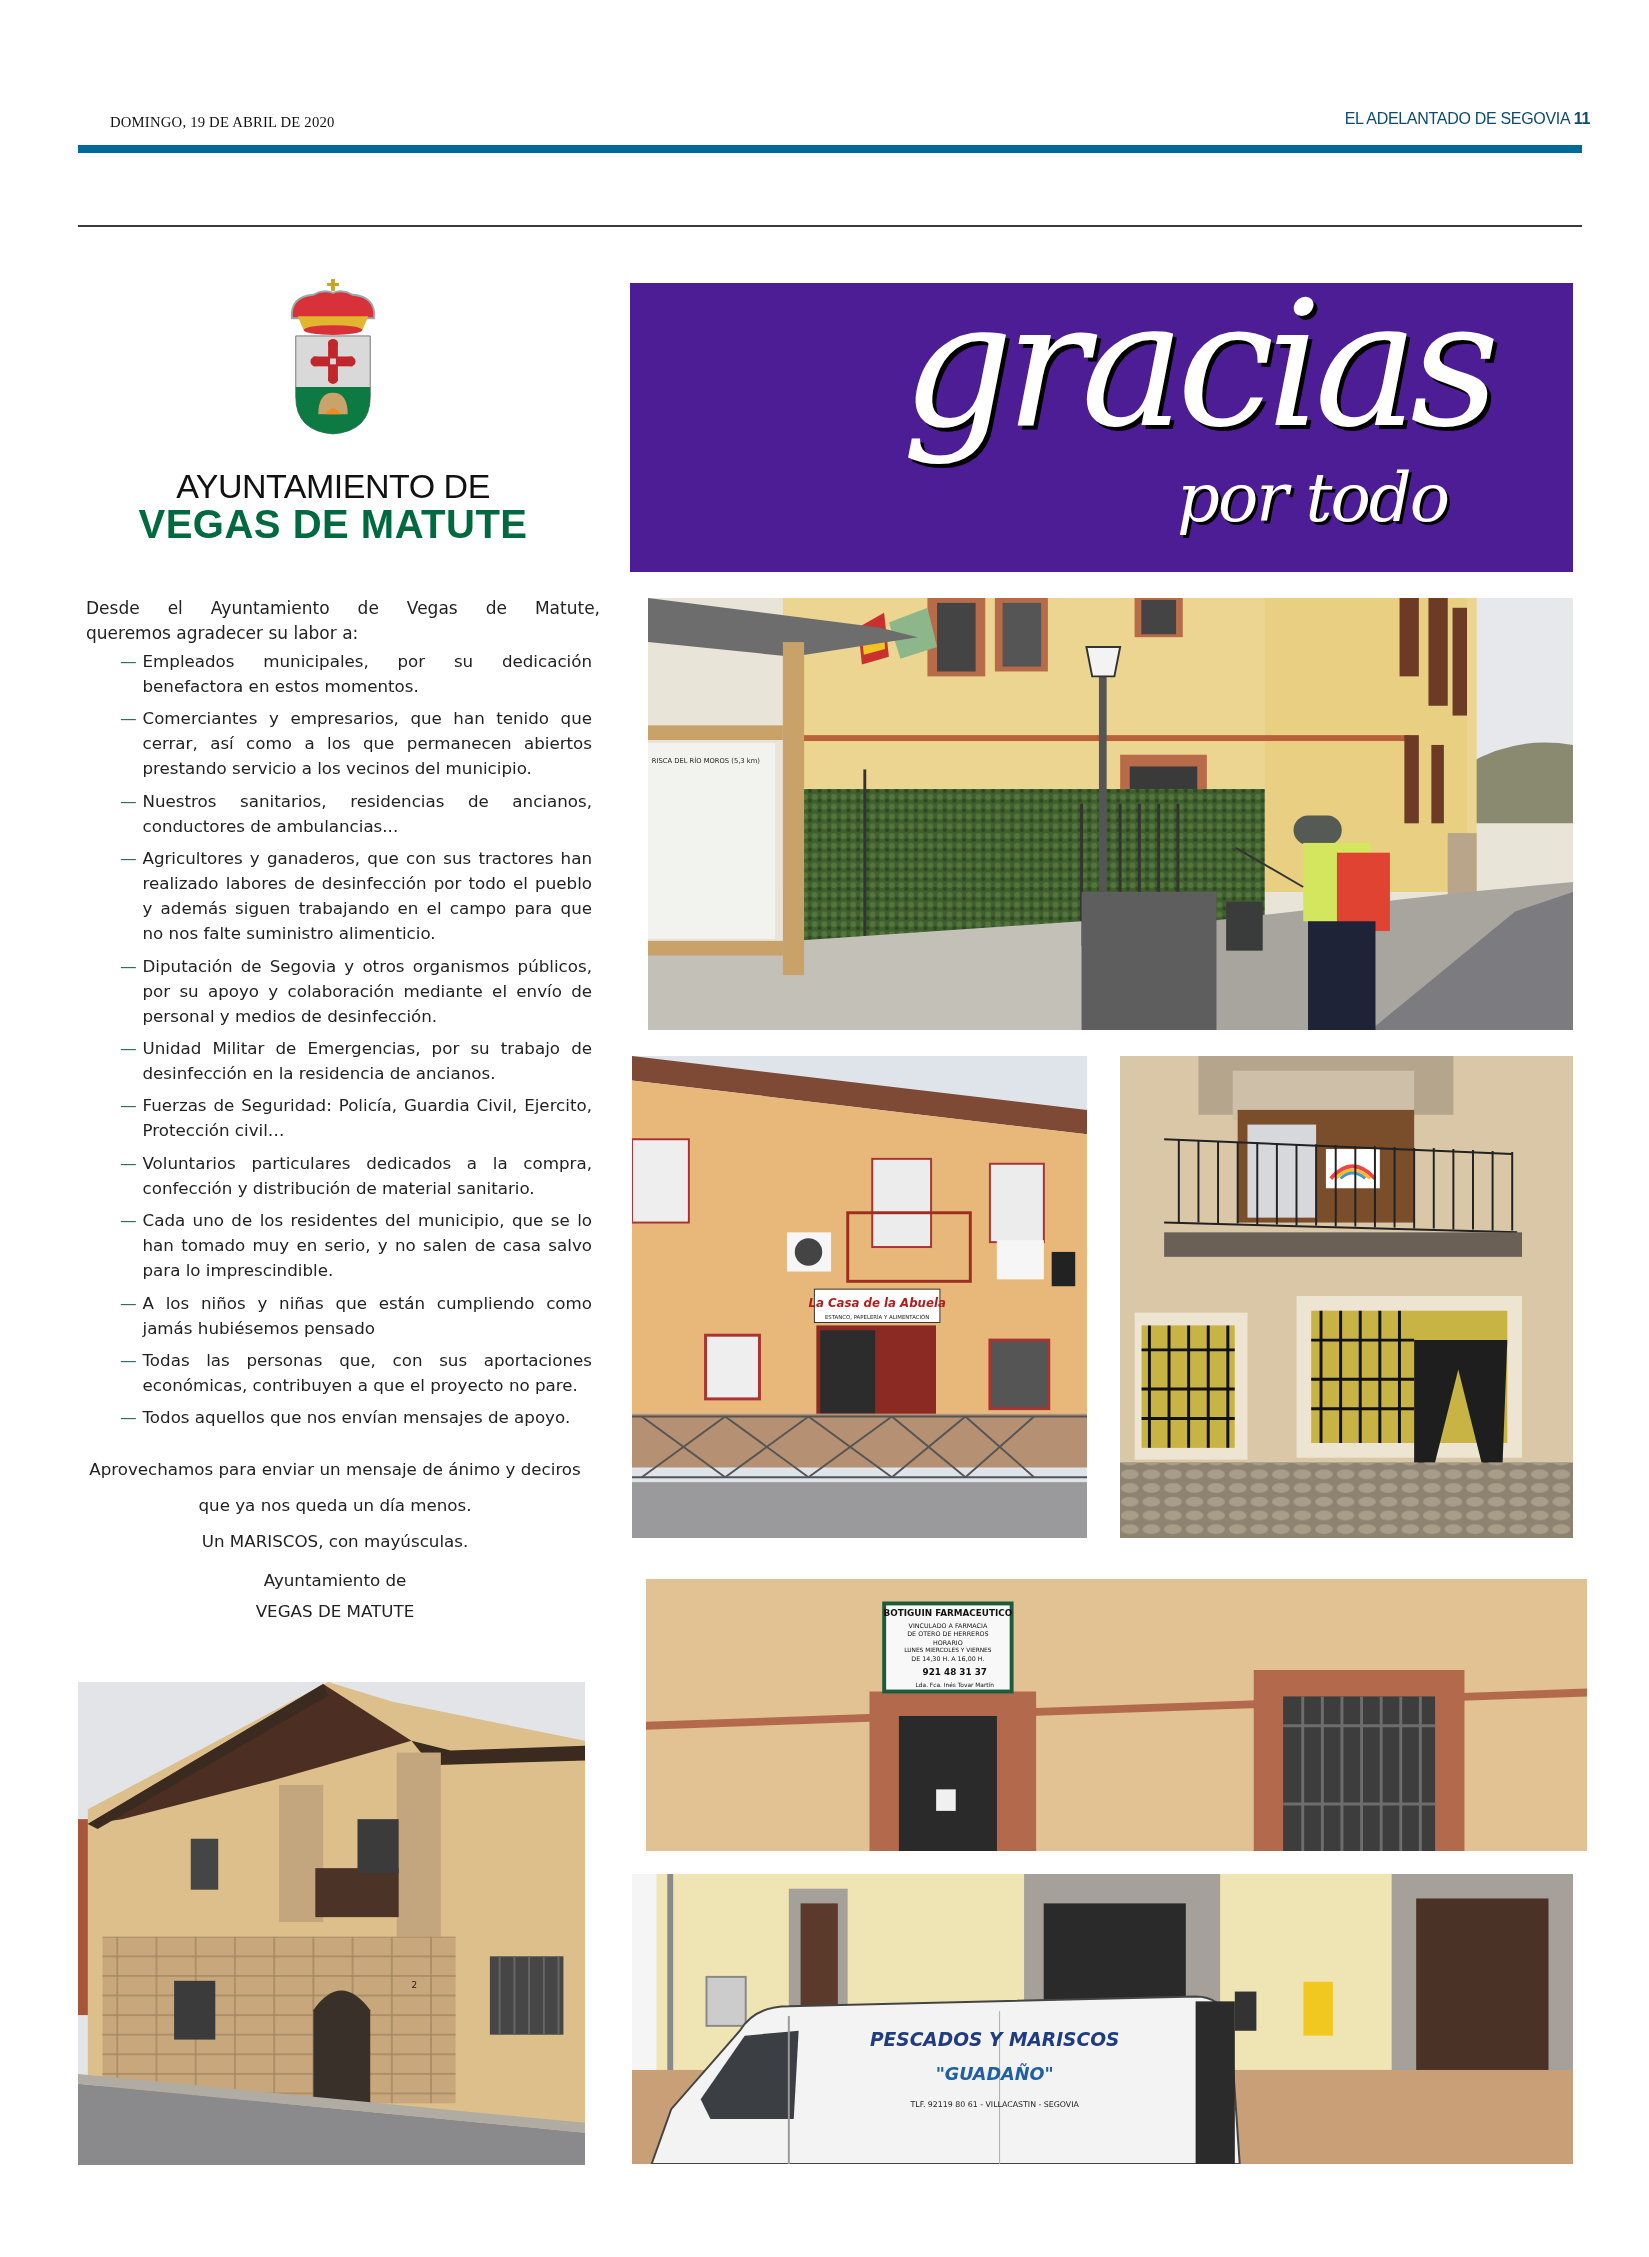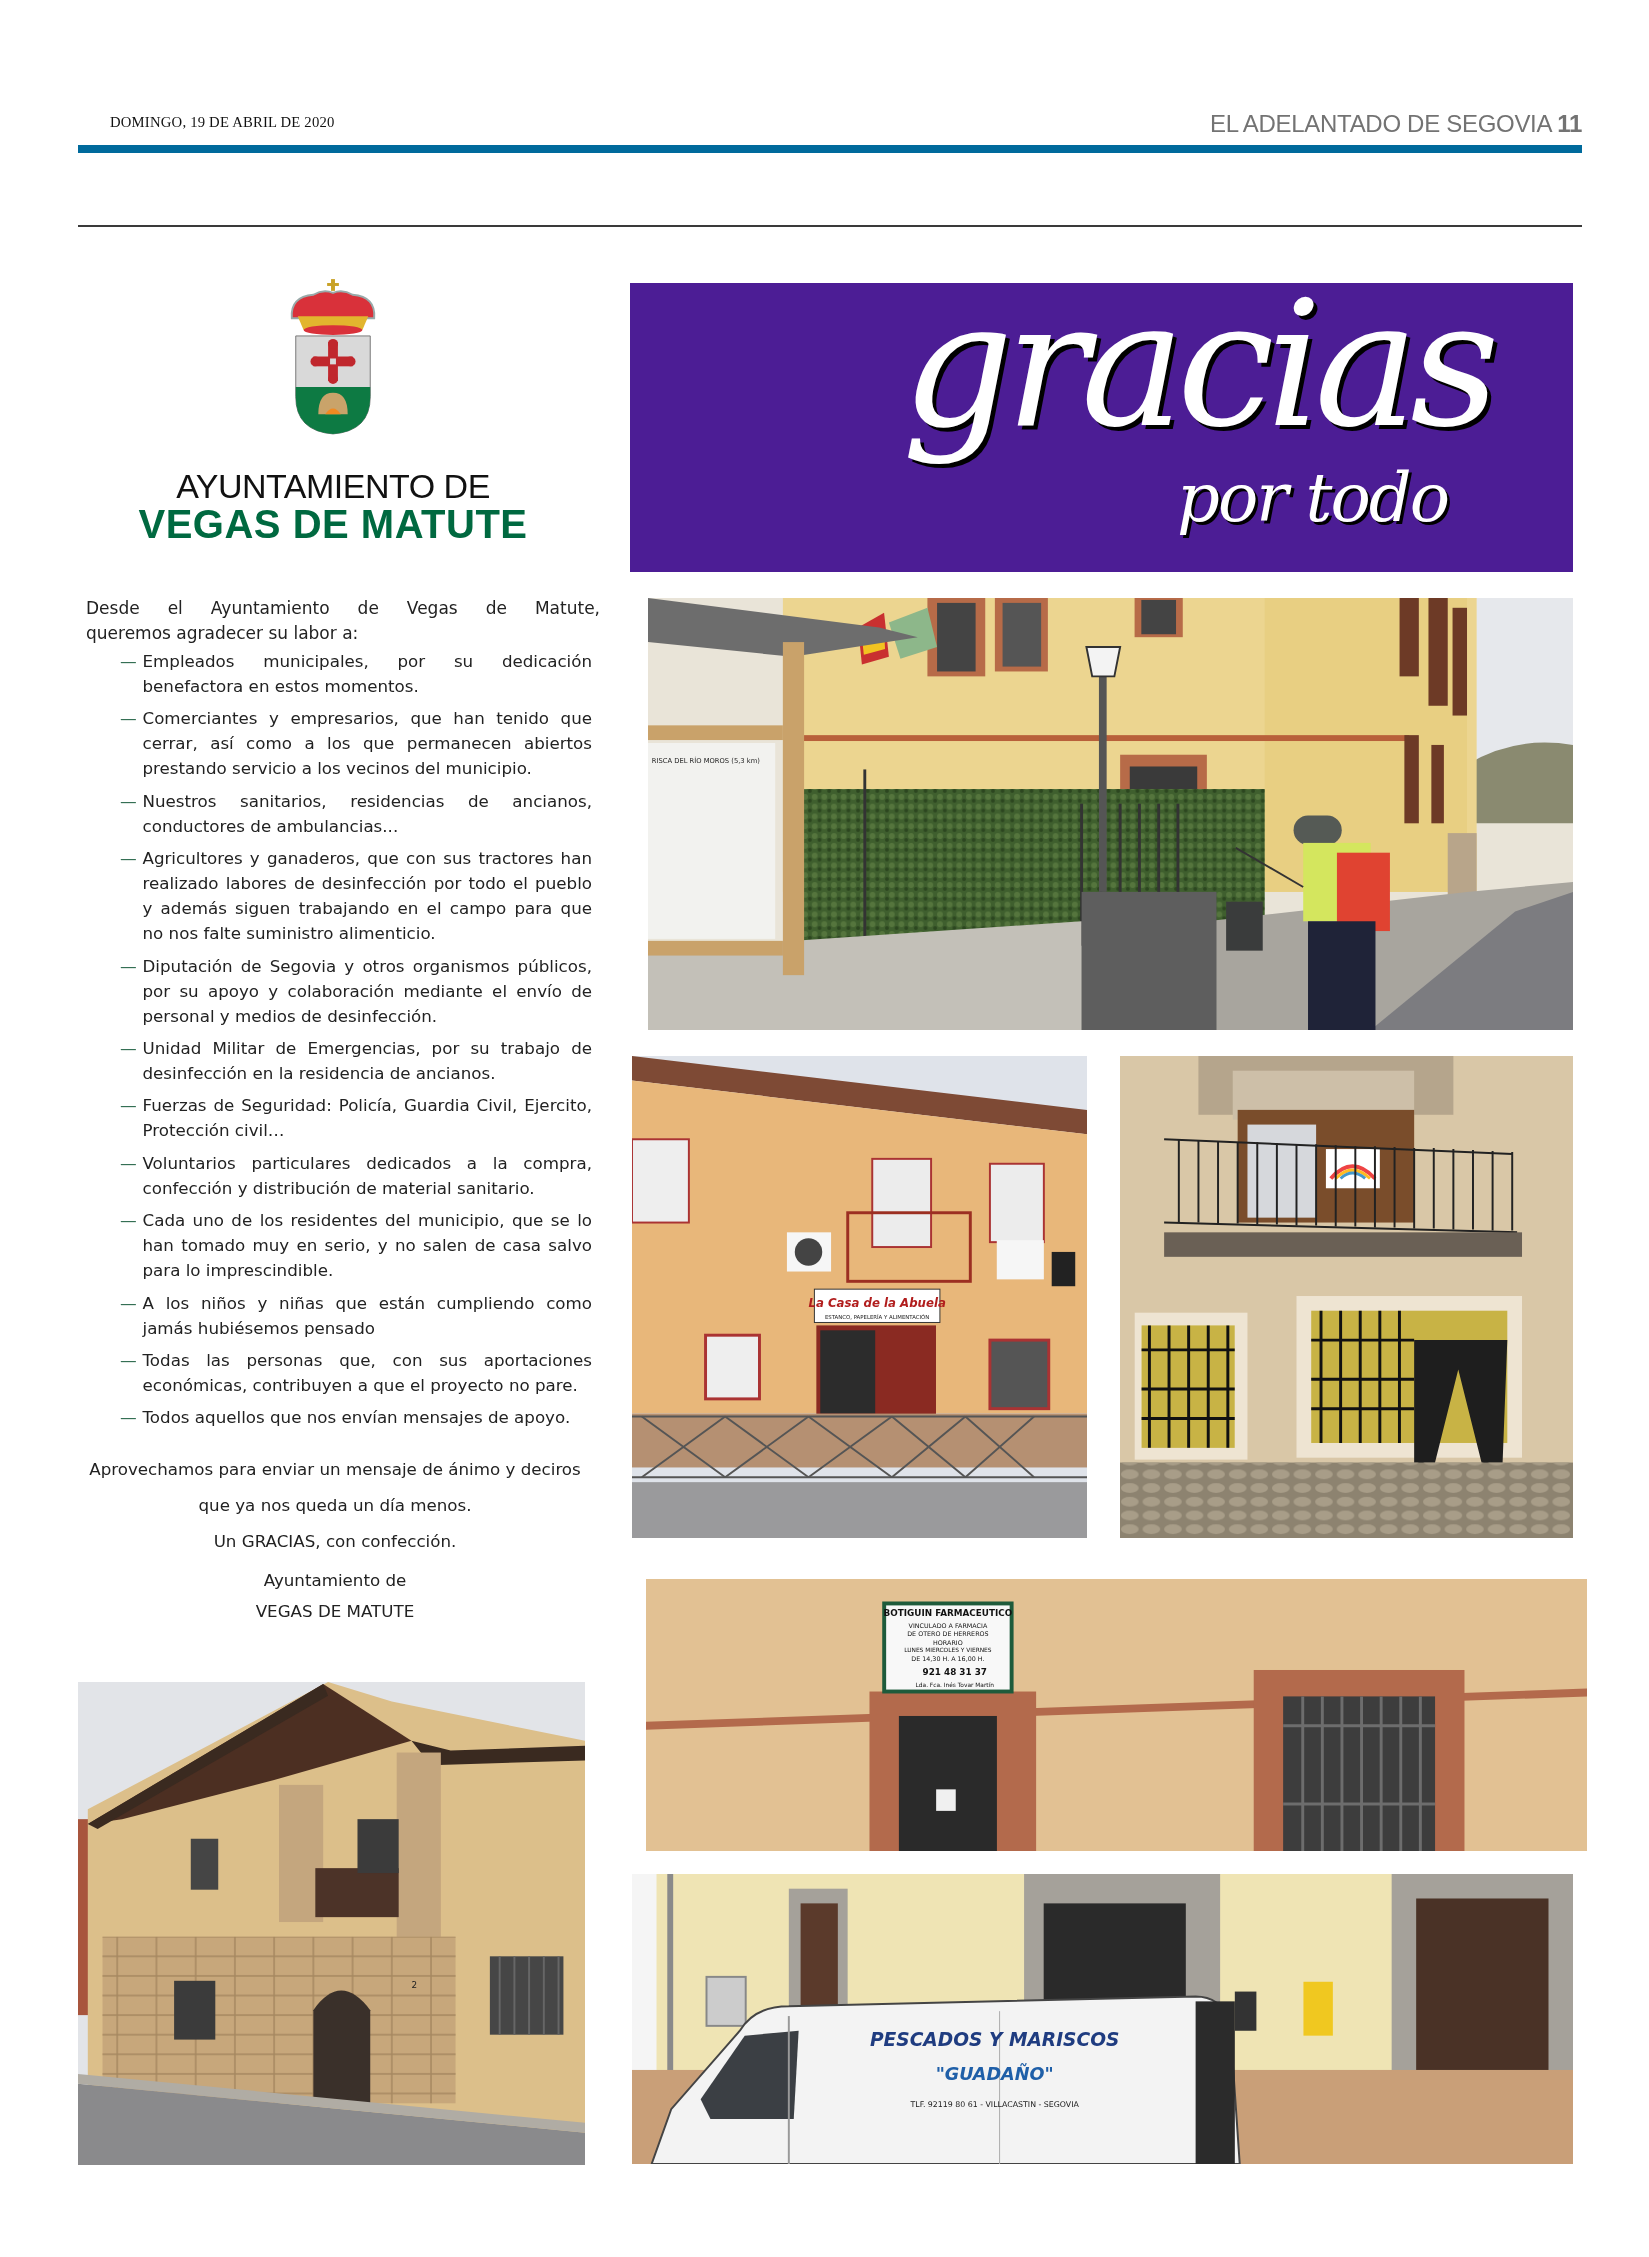--- a/index.html
+++ b/index.html
@@ -1,21 +1,21 @@
 <!DOCTYPE html>
 <html><head>
 <meta charset="utf-8">
 <style>
   * { box-sizing: border-box; margin: 0; padding: 0; }
   html, body { width: 1650px; height: 2257px; background: #ffffff; overflow: hidden; }
   body { position: relative; font-family: "Liberation Sans", "DejaVu Sans", sans-serif; color: #1a1a1a; }
 
   
   .hdr-date { position: absolute; left: 78px; top: 114px; font-family: "Liberation Serif", "DejaVu Serif", serif; font-size: 14.7px; letter-spacing: 0.2px; color: #111; margin-left: 32px; }
-  .hdr-paper { position: absolute; right: 68px; top: 110px; font-size: 24px; color: #737373; letter-spacing: -0.3px; }
+  .hdr-paper { position: absolute; right: 60px; top: 110px; font-size: 16px; color: #0c4a6e; letter-spacing: -0.3px; }
   .hdr-paper b { font-weight: 700; }
   .hdr-bar { position: absolute; left: 78px; top: 145px; width: 1504px; height: 7.8px; background: #006a9c; }
   .hdr-rule { position: absolute; left: 78px; top: 225px; width: 1504px; height: 2px; background: #3a3a3a; }
 
   
   .crest { position: absolute; left: 284px; top: 279px; width: 98px; height: 157px; }
   .aytos-label { position: absolute; left: 78px; top: 467px; width: 510px; text-align: center; font-size: 34px; font-weight: 400; letter-spacing: -0.5px; color: #111; }
   .aytos-name { position: absolute; left: 78px; top: 502px; width: 510px; text-align: center; font-size: 40px; font-weight: 700; color: #006940; letter-spacing: 0.5px; }
 
   
@@ -99,21 +99,21 @@
   <li><span class="dash">—</span><span>Voluntarios particulares dedicados a la compra, confección y distribución de material sanitario.</span></li>
   <li><span class="dash">—</span><span>Cada uno de los residentes del municipio, que se lo han tomado muy en serio, y no salen de casa salvo para lo imprescindible.</span></li>
   <li><span class="dash">—</span><span>A los niños y niñas que están cumpliendo como jamás hubiésemos pensado</span></li>
   <li><span class="dash">—</span><span>Todas las personas que, con sus aportaciones económicas, contribuyen a que el proyecto no pare.</span></li>
   <li><span class="dash">—</span><span>Todos aquellos que nos envían mensajes de apoyo.</span></li>
 </ul>
 
 <div class="closing">
   <p>Aprovechamos para enviar un mensaje de ánimo y deciros</p>
   <p>que ya nos queda un día menos.</p>
-  <p style="height:39px">Un GRACIAS, con confección.</p>
+  <p style="height:39px">Un MARISCOS, con mayúsculas.</p>
   <p class="tight">Ayuntamiento de</p>
   <p class="tight">VEGAS DE MATUTE</p>
 </div>
 
 <div class="banner">
   <span class="gracias">gracias</span>
   <span class="portodo">por todo</span>
 </div>
 
 <div class="photo p1">

